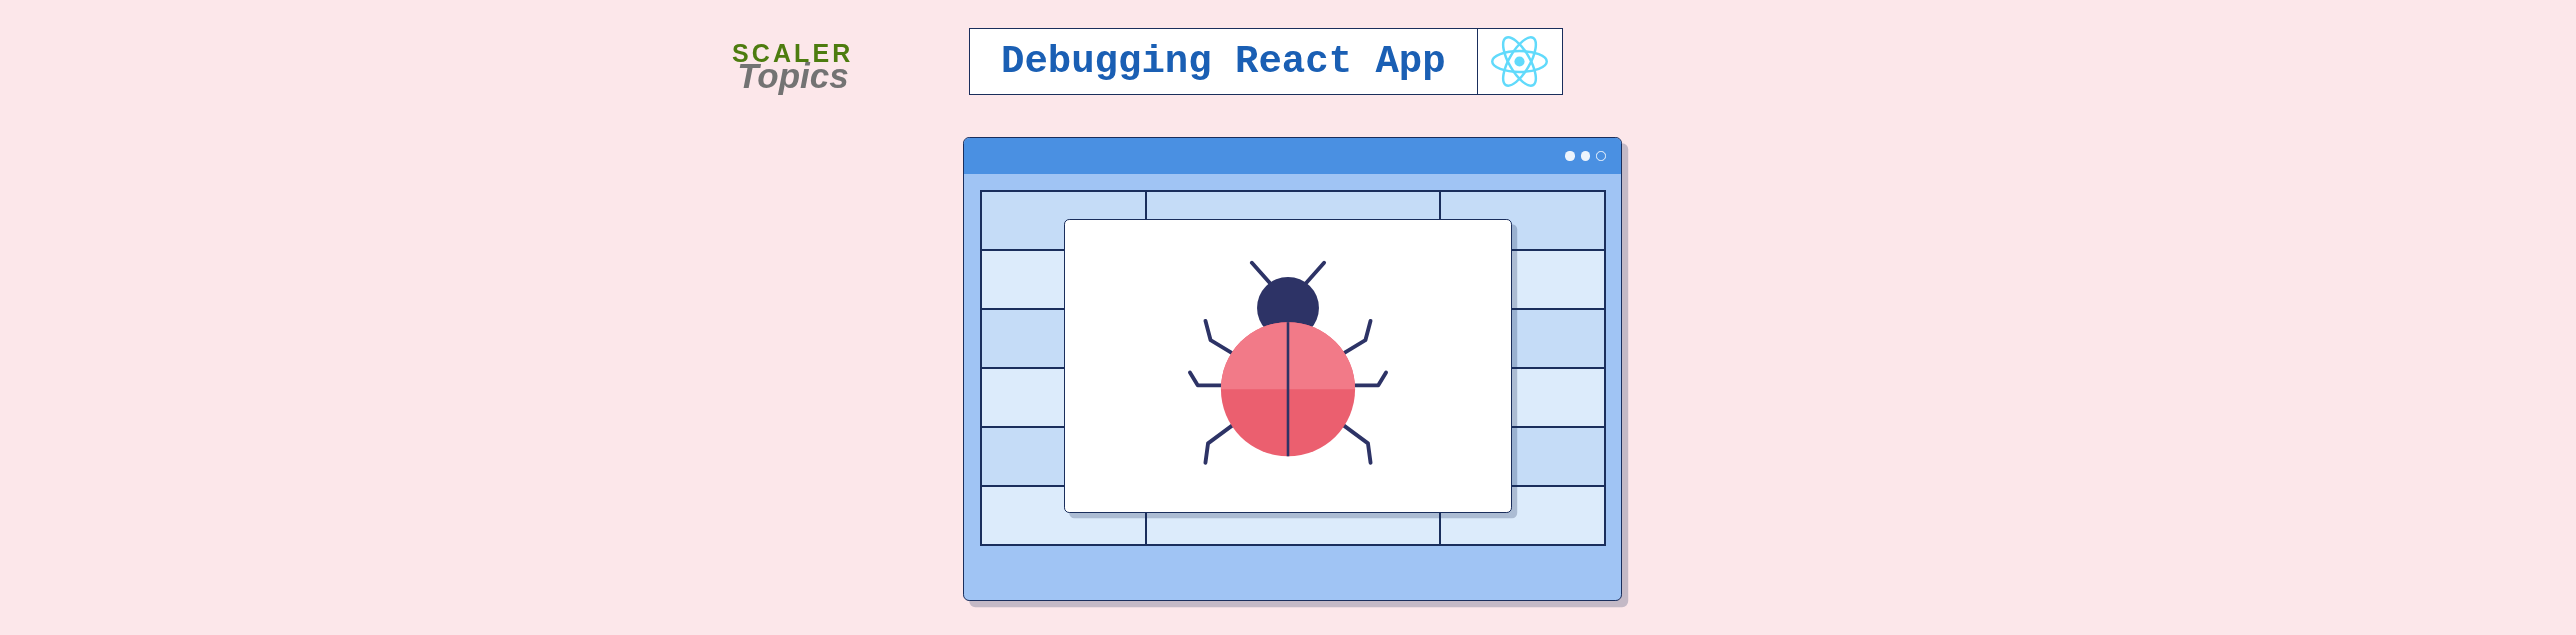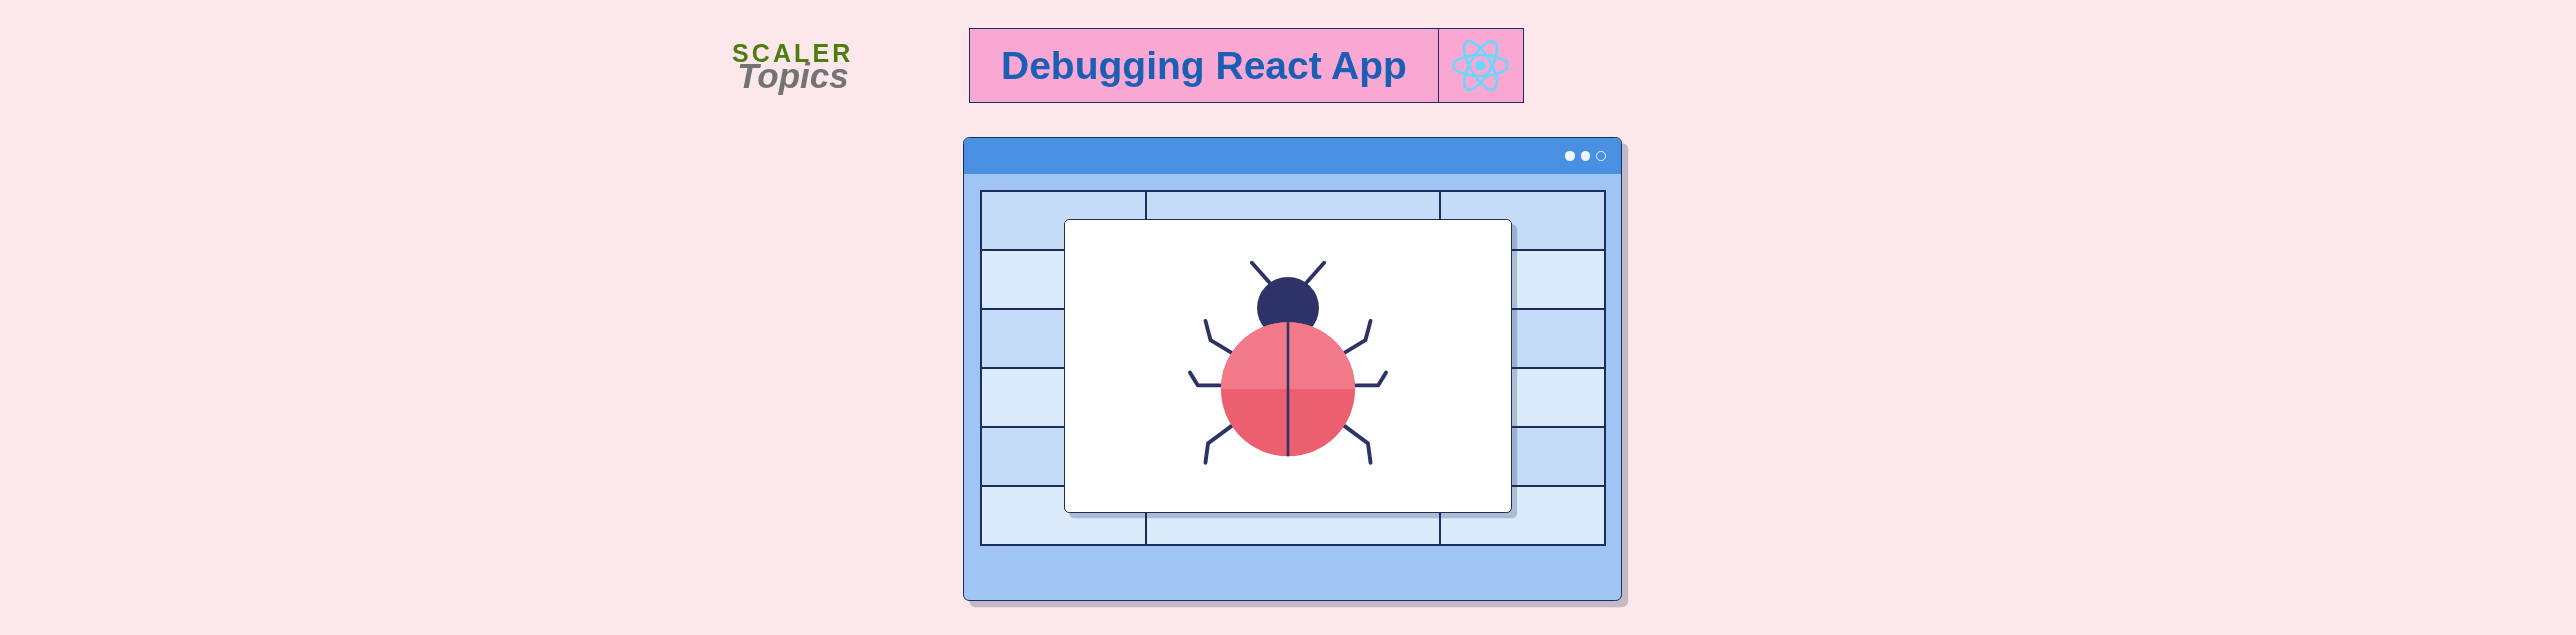--- a/index.html
+++ b/index.html
@@ -35,22 +35,23 @@
       margin-left: 5.2px;
       font-weight: 600;
     }
     
     .title-bar {
       position: absolute;
       top: 28px;
       left: 969px;
       display: flex;
       border: 1.5px solid #1a2e5c;
-      background: #f9a8d4;
-      height: 75px;
+      background: #ffffff;
+      height: 67px;
+      font-family: Liberation Mono, monospace;
     }
     
     .title-text {
       padding: 15.5px 31px;
       font-size: 39px;
       font-weight: 700;
       color: #1a5fb4;
       display: flex;
       align-items: center;
     }

